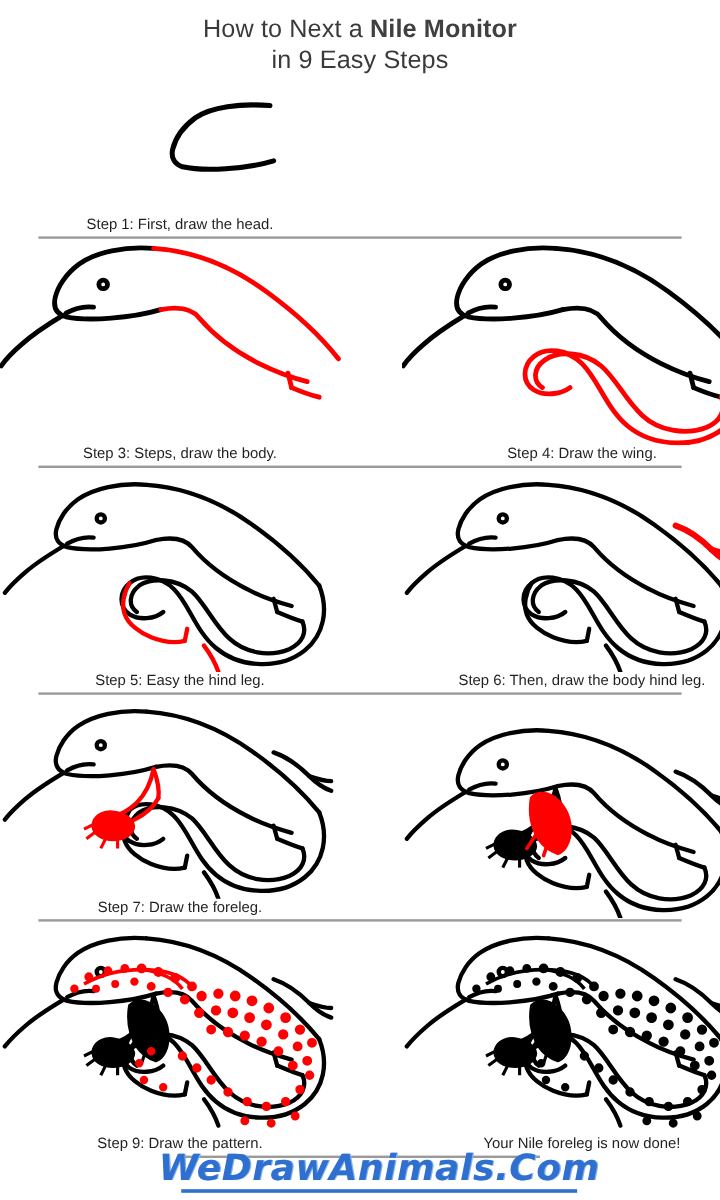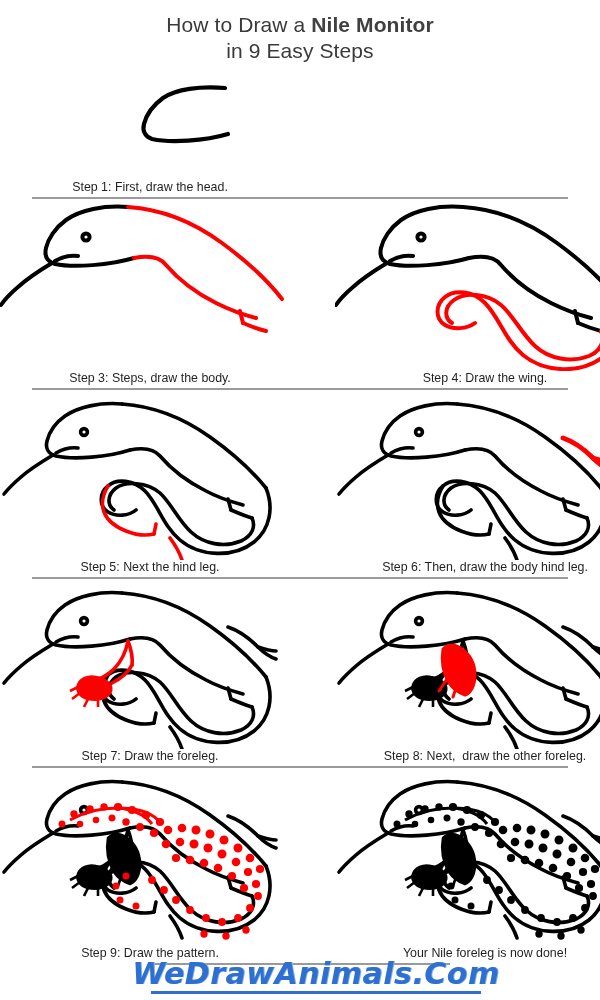--- a/index.html
+++ b/index.html
@@ -108,21 +108,21 @@
     background: #2f6fd0;
     margin: 0 auto;
   }
 </style>
 </head>
 <body>
 
 <div class="page">
 
   <div class="title-block">
-    <div class="title-line"><span>How to Draw a </span><span class="title-strong">Nile Monitor</span></div>
+    <div class="title-line"><span>How to Next a </span><span class="title-strong">Nile Monitor</span></div>
     <div class="title-line">in 9 Easy Steps</div>
   </div>
 
   <div class="grid">
 
     <div class="row">
 
       <div class="cell">
         <svg class="art" viewBox="0 0 300 110" width="300" height="110">
           <g fill="none" stroke="#000000" stroke-width="4.2" stroke-linecap="round" stroke-linejoin="round">
@@ -196,21 +196,21 @@
             <path d="M231 120 C238 123 245 126 252 128"></path>
             <path d="M266 98 C274 118 270 139 254 152 C234 168 200 167 180 150 C163 136 158 114 145 101 C134 90 117 88 108 96 C99 103 99 116 108 122 C116 127 129 126 136 120"></path>
             <path d="M252 128 C256 137 252 146 241 151 C224 158 204 154 191 142 C178 130 171 113 160 103 C147 92 126 91 116 98 C107 105 107 115 114 120"></path>
           </g>
           <g fill="none" stroke="#ff0000" stroke-width="3.6" stroke-linecap="round" stroke-linejoin="round">
             <path d="M108 96 C103 104 101 114 104 122 C107 130 116 137 126 141 C136 145 146 146 154 144"></path>
             <path d="M154 144 L156 134"></path>
             <path d="M170 148 C176 156 180 164 182 170"></path>
           </g>
         </svg>
-        <div class="caption">Step 5: Next the hind leg.</div>
+        <div class="caption">Step 5: Easy the hind leg.</div>
       </div>
 
       <div class="cell">
         <svg class="art" viewBox="0 0 300 170" width="300" height="170">
           <g fill="none" stroke="#000000" stroke-width="3.6" stroke-linecap="round" stroke-linejoin="round">
             <path d="M122 14 C100 12 78 17 65 26 C55 33 49 43 47 51 C45 59 49 64 56 66 C74 70 108 67 130 60"></path>
             <circle cx="84" cy="42" r="3.4"></circle>
             <path d="M56 63 C63 59 70 57 78 58"></path>
             <path d="M53 65 C43 71 30 79 21 87 C14 93 8 99 4 104"></path>
             <path d="M122 14 C152 16 182 27 210 47 C234 64 253 82 266 98"></path>
@@ -301,21 +301,20 @@
             <path d="M80 114 L72 120"></path>
             <path d="M88 120 L84 128"></path>
             <path d="M98 120 L98 128"></path>
           </g>
           <g fill="#ff0000" stroke="#ff0000" stroke-width="3" stroke-linecap="round" stroke-linejoin="round">
             <path d="M108 70 C106 82 108 94 114 104 C118 110 124 114 130 116 C136 114 140 106 140 96 C140 84 134 74 124 68 C118 65 112 66 108 70 Z"></path>
             <path d="M112 100 L104 112"></path>
             <path d="M122 106 L118 118"></path>
           </g>
         </svg>
-        <div class="caption">Step 8: Next,  draw the other foreleg.</div>
       </div>
     </div>
     <div class="rowdiv">
         <div class="divider"></div>
       </div>
 
     <div class="row">
 
       <div class="cell">
         <svg class="art" viewBox="0 0 300 178" width="300" height="178">

